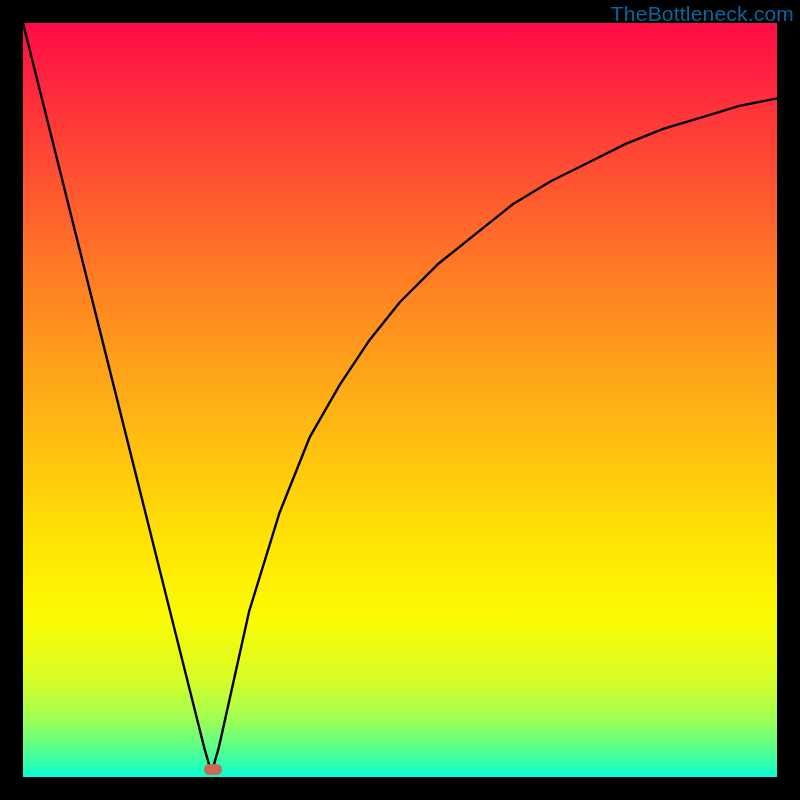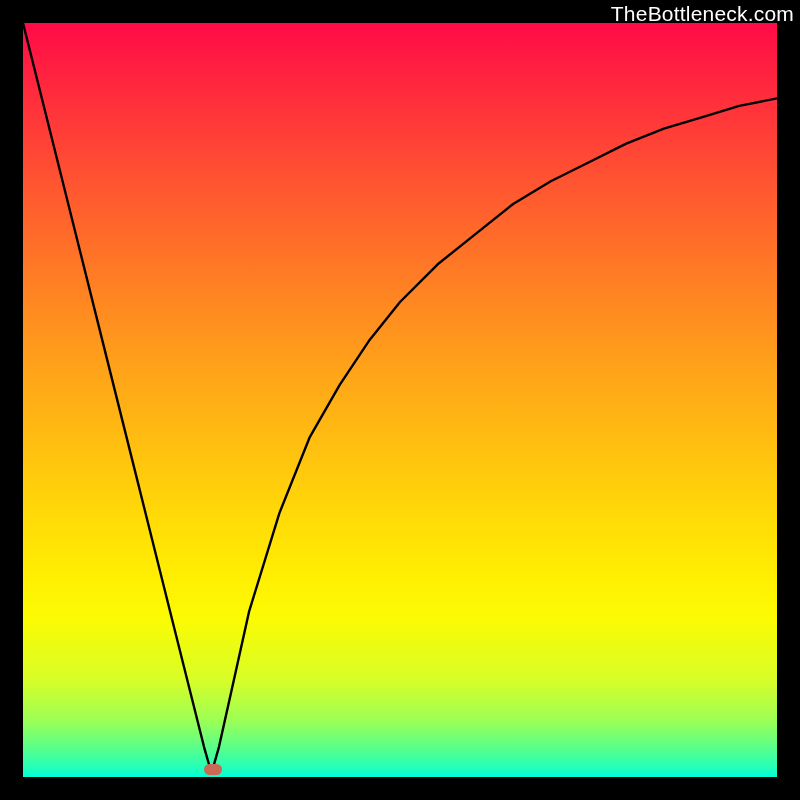--- a/index.html
+++ b/index.html
@@ -56,21 +56,21 @@
     height: 11px;
     left: 181px;      
     top: 741px;       
     background: #c96a57;
     border-radius: 6px;
   }
   .watermark {
     position: absolute;
     top: 2px;
     right: 6px;
-    color: #ffffff;
+    color: #0369a1;
     font-size: 21px;
     letter-spacing: 0.2px;
   }
 </style>
 </head>
 <body>
 
 <div class="watermark">TheBottleneck.com</div>
 
 <div class="frame">

